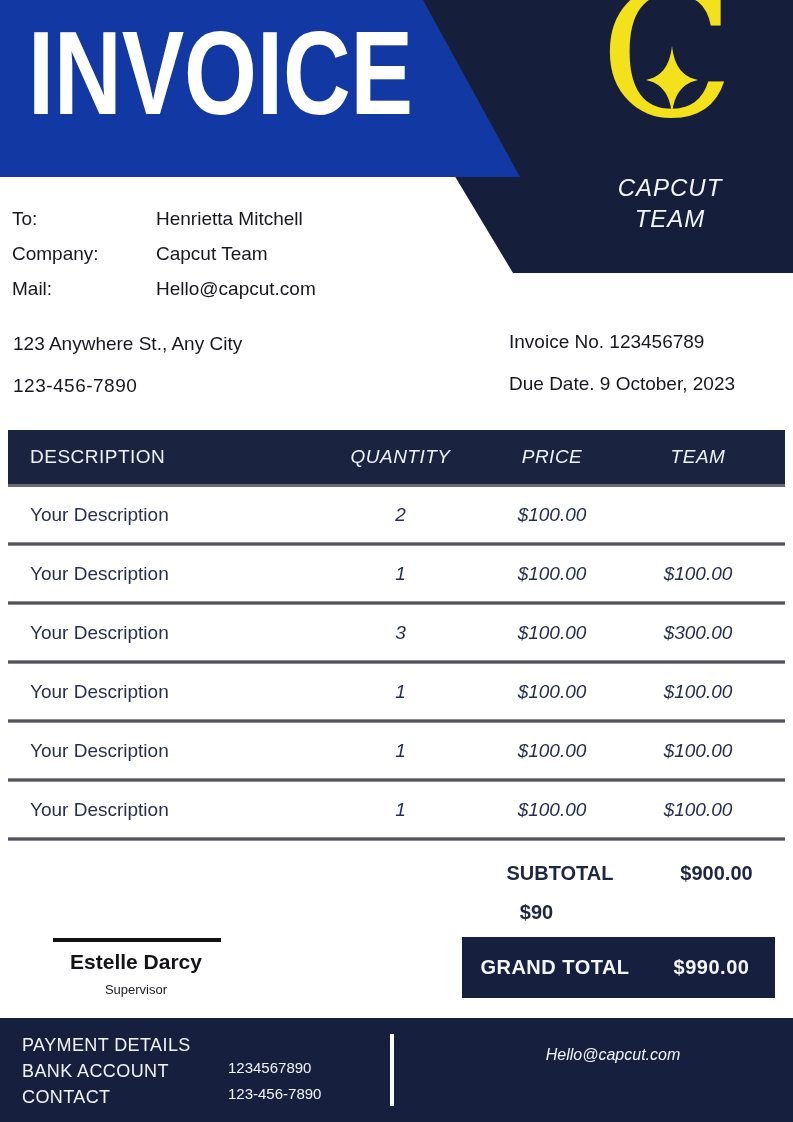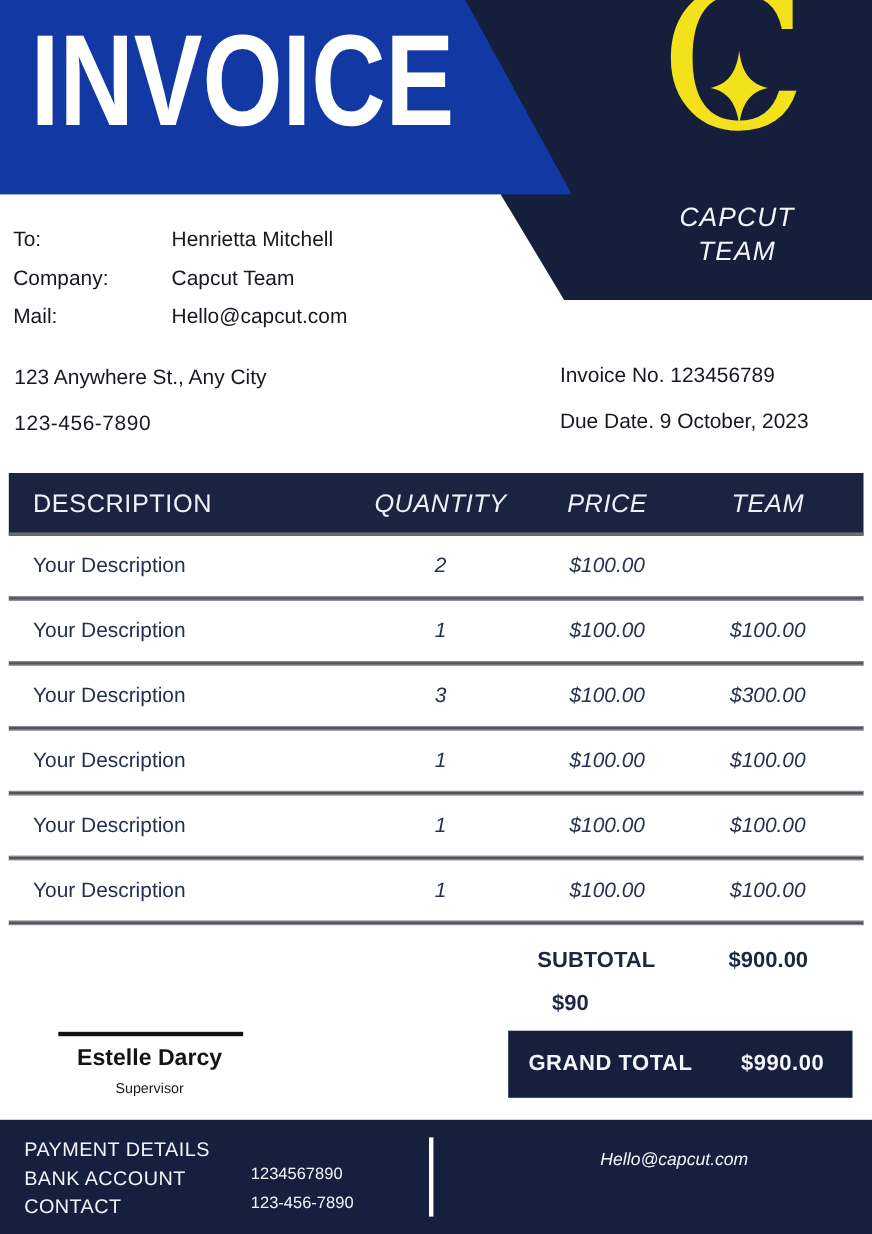--- a/index.html
+++ b/index.html
@@ -40,21 +40,20 @@
     color: #f3e11c; font-weight: normal;
   }
   .sparkle { position: absolute; left: 85px; top: 45px; }
   .brand-name {
     position: absolute; left: 10px; top: 172px; width: 200px;
     text-align: center;
     color: #f4f6fb;
     font-style: italic;
     font-size: 24px; line-height: 31px;
     letter-spacing: 1px;
-    margin-top: 10px;
   }
 
   
   .field-row { position: absolute; left: 12px; font-size: 19px; color: #17171f; }
   .field-row .flabel { display: inline-block; width: 144px; }
   .frow0 { top: 208px; } .frow1 { top: 243px; } .frow2 { top: 278px; }
   .addr1 { position: absolute; left: 13px; top: 333px; font-size: 19px; color: #17171f; }
   .addr2 { position: absolute; left: 13px; top: 375px; font-size: 19px; color: #17171f; letter-spacing: .5px; }
   .meta1 { position: absolute; left: 509px; top: 331px; font-size: 19px; color: #17171f; }
   .meta2 { position: absolute; left: 509px; top: 373px; font-size: 19px; color: #17171f; }
@@ -62,37 +61,37 @@
   
   .items-table { position: absolute; left: 8px; top: 430px; width: 777px; }
   .thead {
     height: 57px;
     background: #1a2440;
     border-bottom: 3px solid #6a6a72;
     display: grid;
     grid-template-columns: 300px 185px 118px 174px;
     align-items: center;
     color: #eef1f8;
-    font-size: 23px;
+    font-size: 19px;
     letter-spacing: .5px;
   }
   .trow {
     height: 55px;
     display: grid;
     grid-template-columns: 300px 185px 118px 174px;
     align-items: center;
     font-size: 19px;
     color: #26304e;
   }
   .td-desc { padding-left: 22px; text-align: left; }
   .td-c { text-align: center; font-style: italic; }
   .sep { height: 4px; background: #53535b; border-top: 1px solid #8b8b92; border-bottom: 1px solid #8b8b92; }
 
   
-  .totals-row { position: absolute; left: 452px; width: 313px; display: flex; font-size: 20px; color: #1d2742; font-weight: bold; }
+  .totals-row { position: absolute; left: 470px; width: 313px; display: flex; font-size: 20px; color: #1d2742; font-weight: bold; }
   .totals-row .tl { width: 180px; text-align: center; }
   .totals-row .tv { width: 133px; text-align: center; }
   .subtotal-row { top: 862px; }
   .tax-row { top: 901px; }
   .grand-box {
     position: absolute; left: 462px; top: 937px;
     width: 313px; height: 61px;
     background: #16203e;
     display: flex; align-items: center;
     color: #f4f6fb; font-size: 20px; font-weight: bold;

